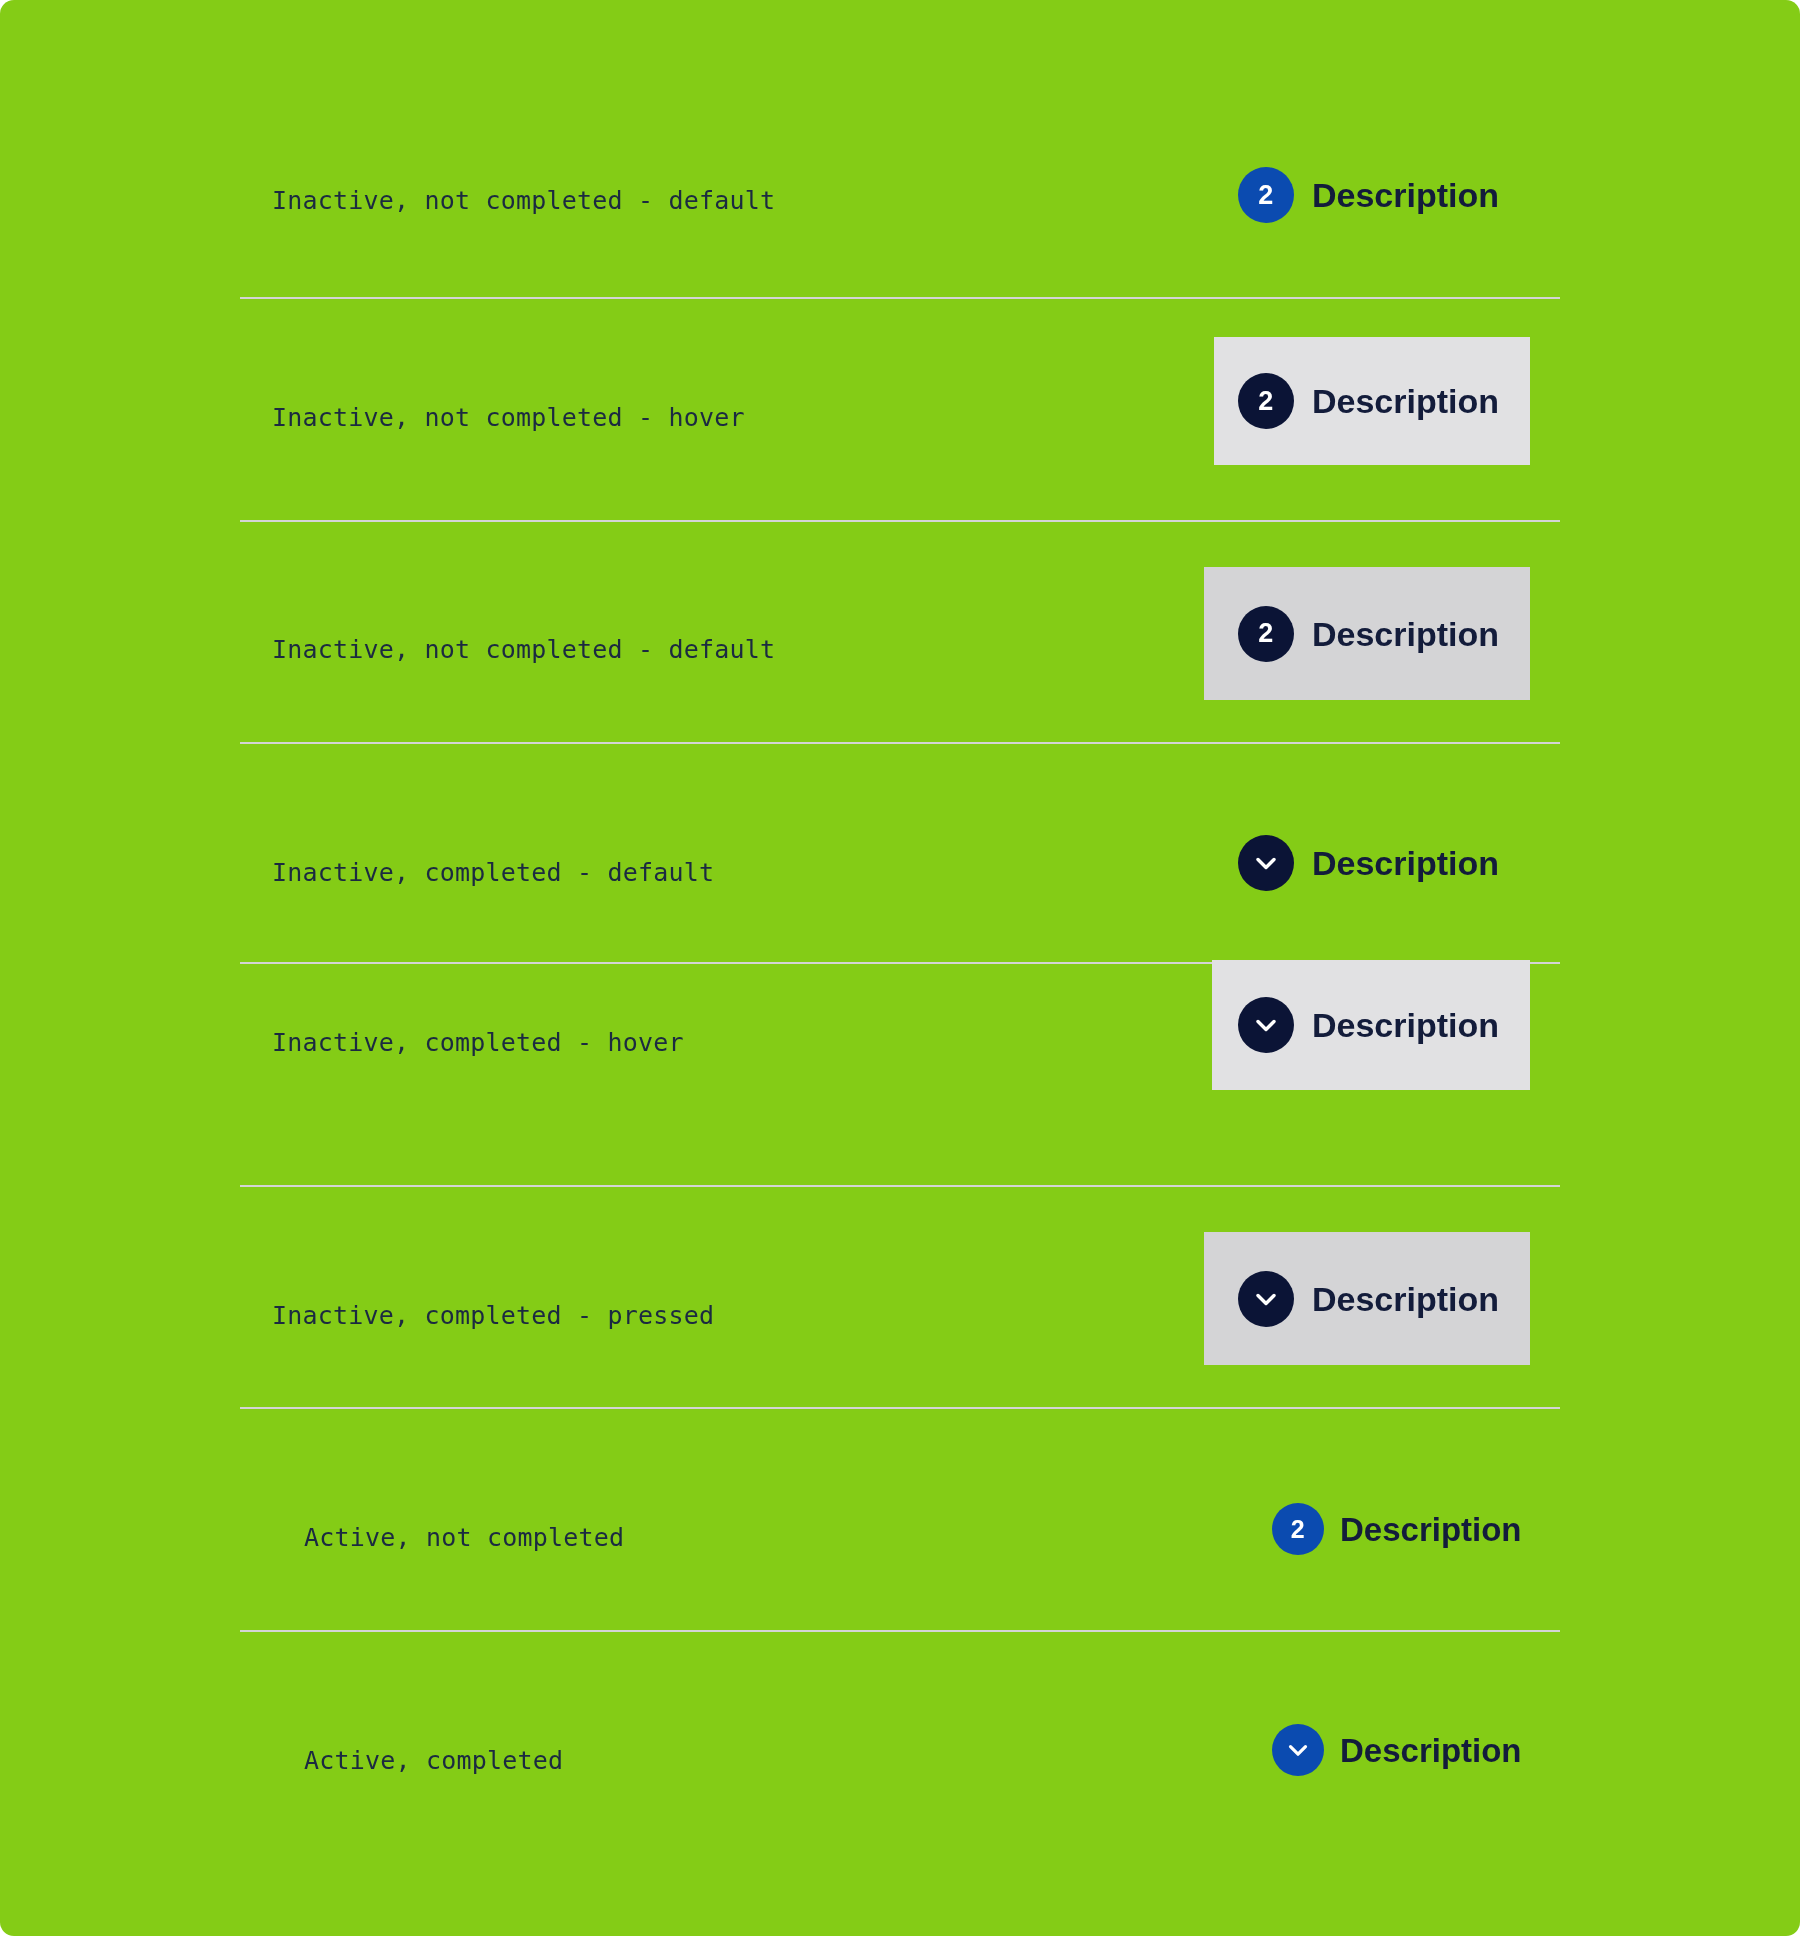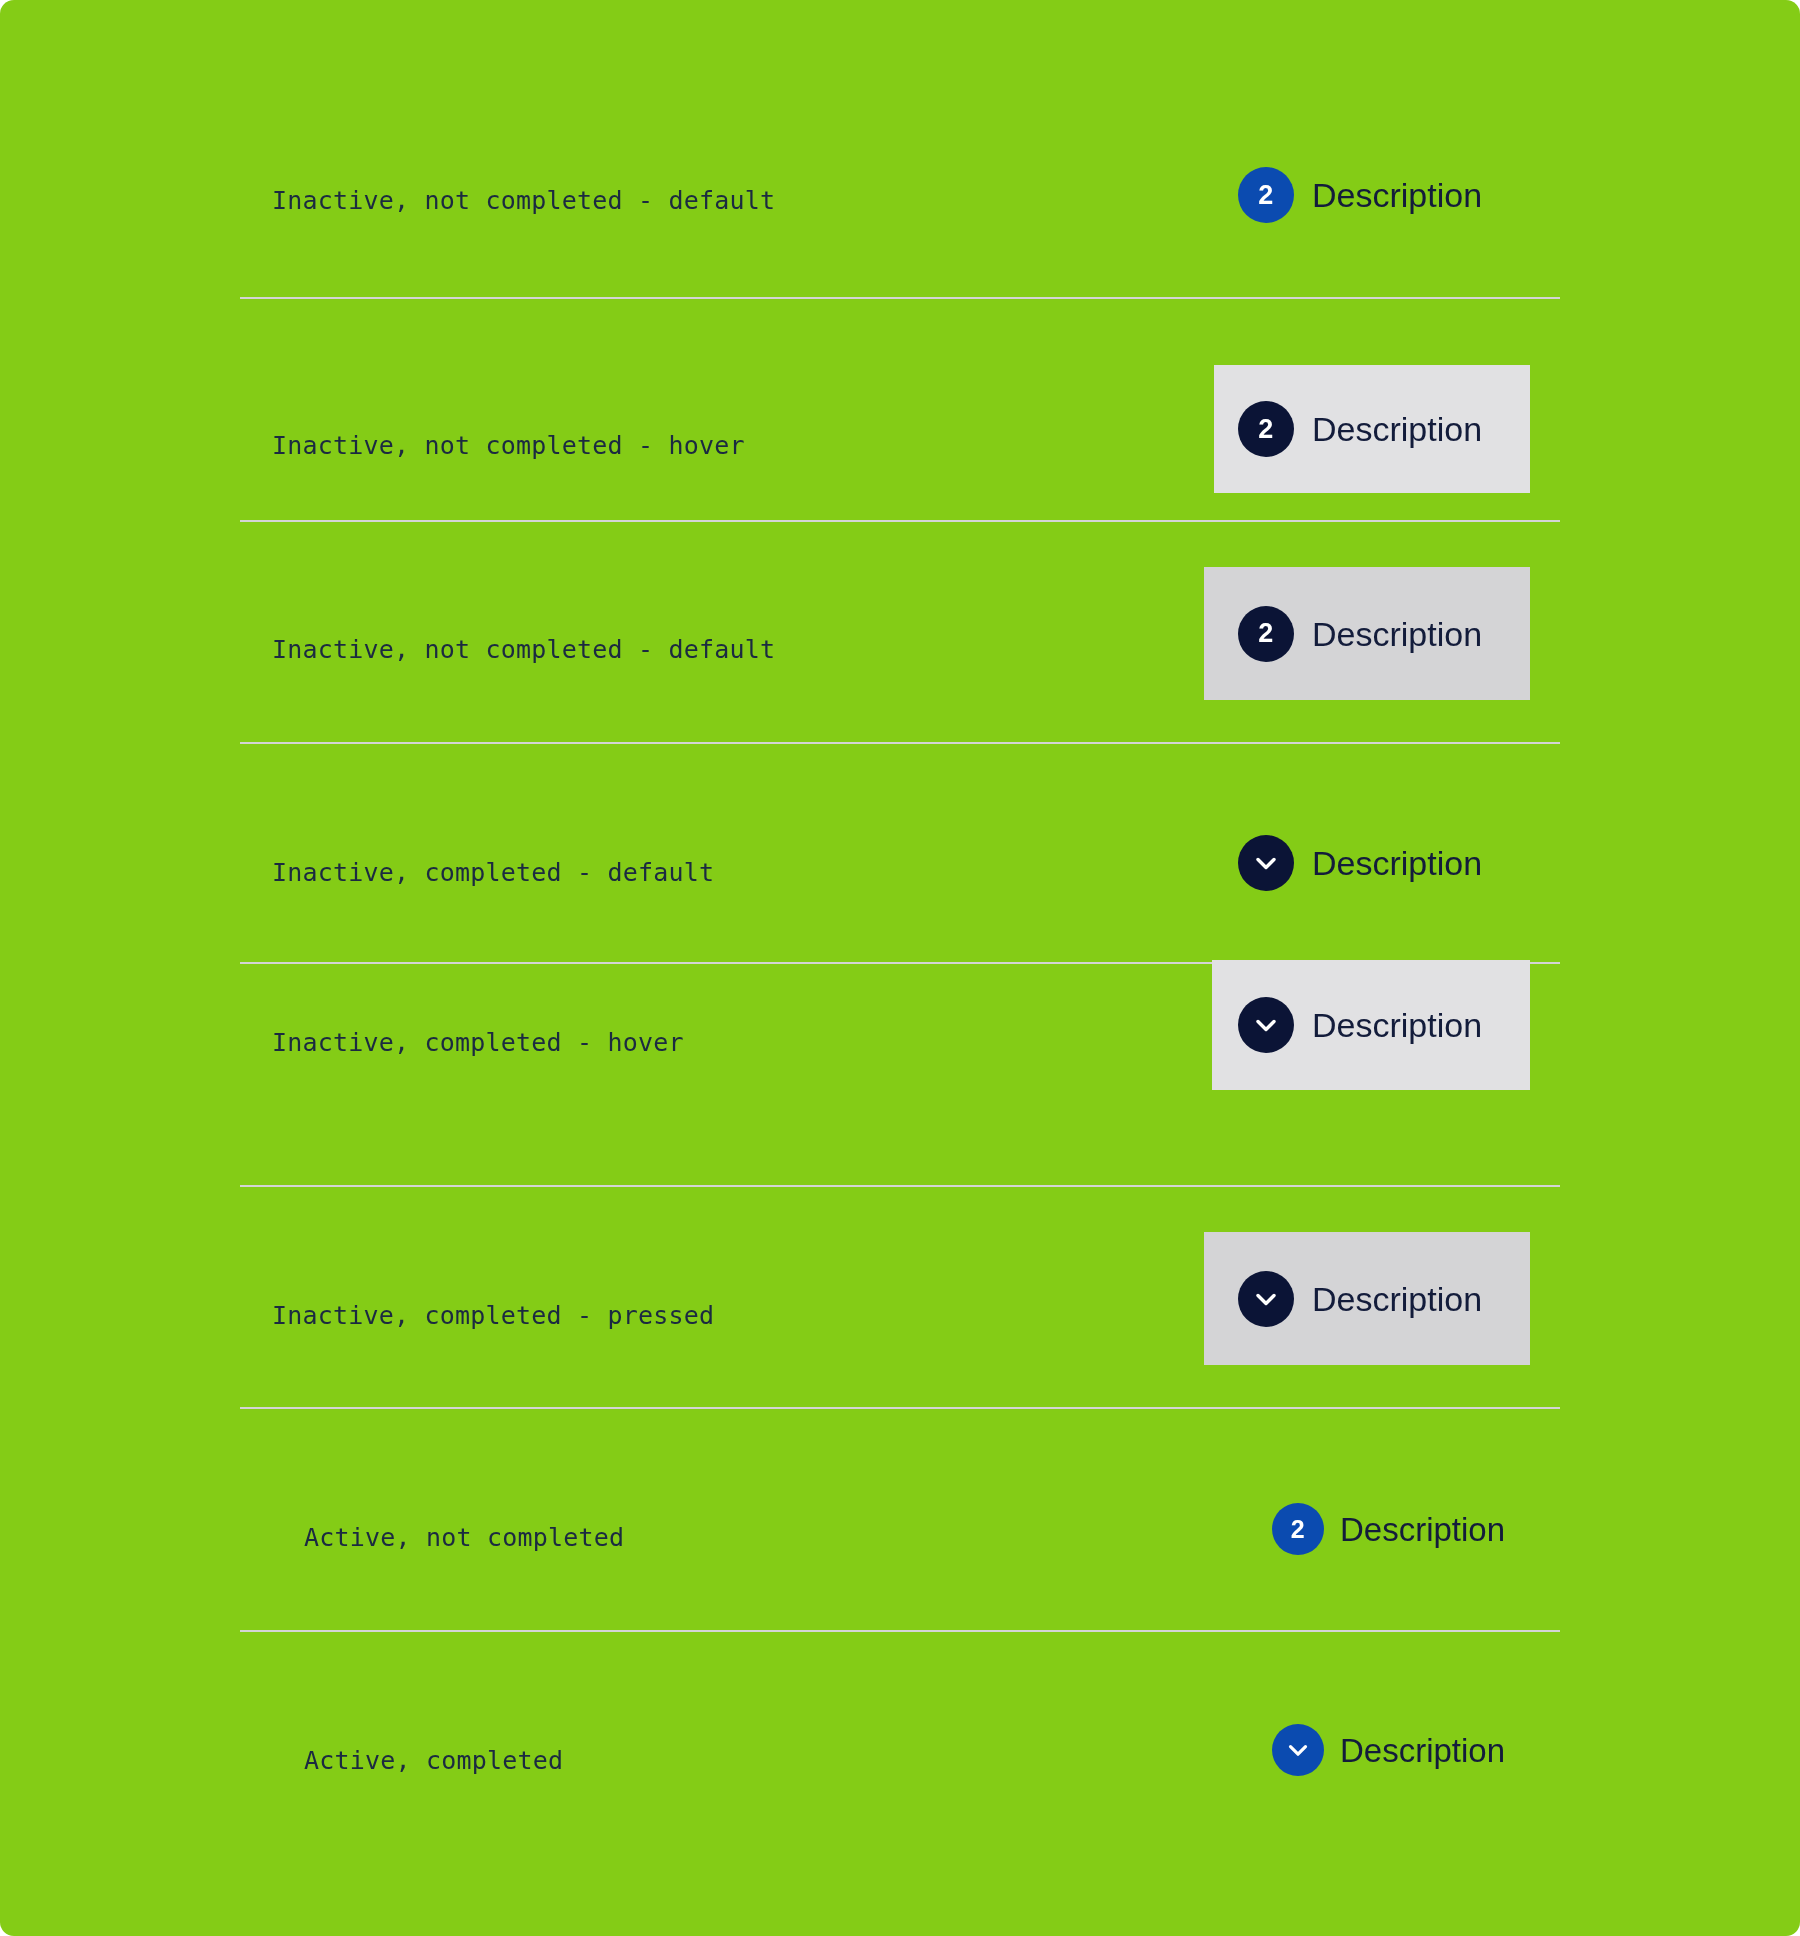--- a/index.html
+++ b/index.html
@@ -92,21 +92,21 @@
     line-height: 1;
     letter-spacing: 0.5px;
   }
 
   .badge svg { display: block; }
 
   .step-text {
     color: #131c3b;
     font-family: "Liberation Sans", sans-serif;
     font-size: 34px;
-    font-weight: 400;
+    font-weight: 700;
     line-height: 1;
     white-space: nowrap;
   }
 
   .divider {
     position: absolute;
     left: 240px;
     width: 1320px;
     height: 2px;
     background: #d4d4d6;
@@ -125,21 +125,21 @@
           <div class="badge blue">
             <span class="badge-num">2</span>
           </div>
           <span class="step-text">Description</span>
         </div>
       </div>
     </div>
 
     <div class="divider" style="top:297px;"></div>
 
-    <div class="row" style="top:395px;height:100px;">
+    <div class="row" style="top:367px;height:100px;">
       <div class="row-label">Inactive, not completed - hover</div>
       <div class="step state-hover" style="left:1214px;top:-30px;width:316px;height:128px;padding-left:24px;">
         <div class="step-inner">
           <div class="badge navy">
             <span class="badge-num">2</span>
           </div>
           <span class="step-text">Description</span>
         </div>
       </div>
     </div>

